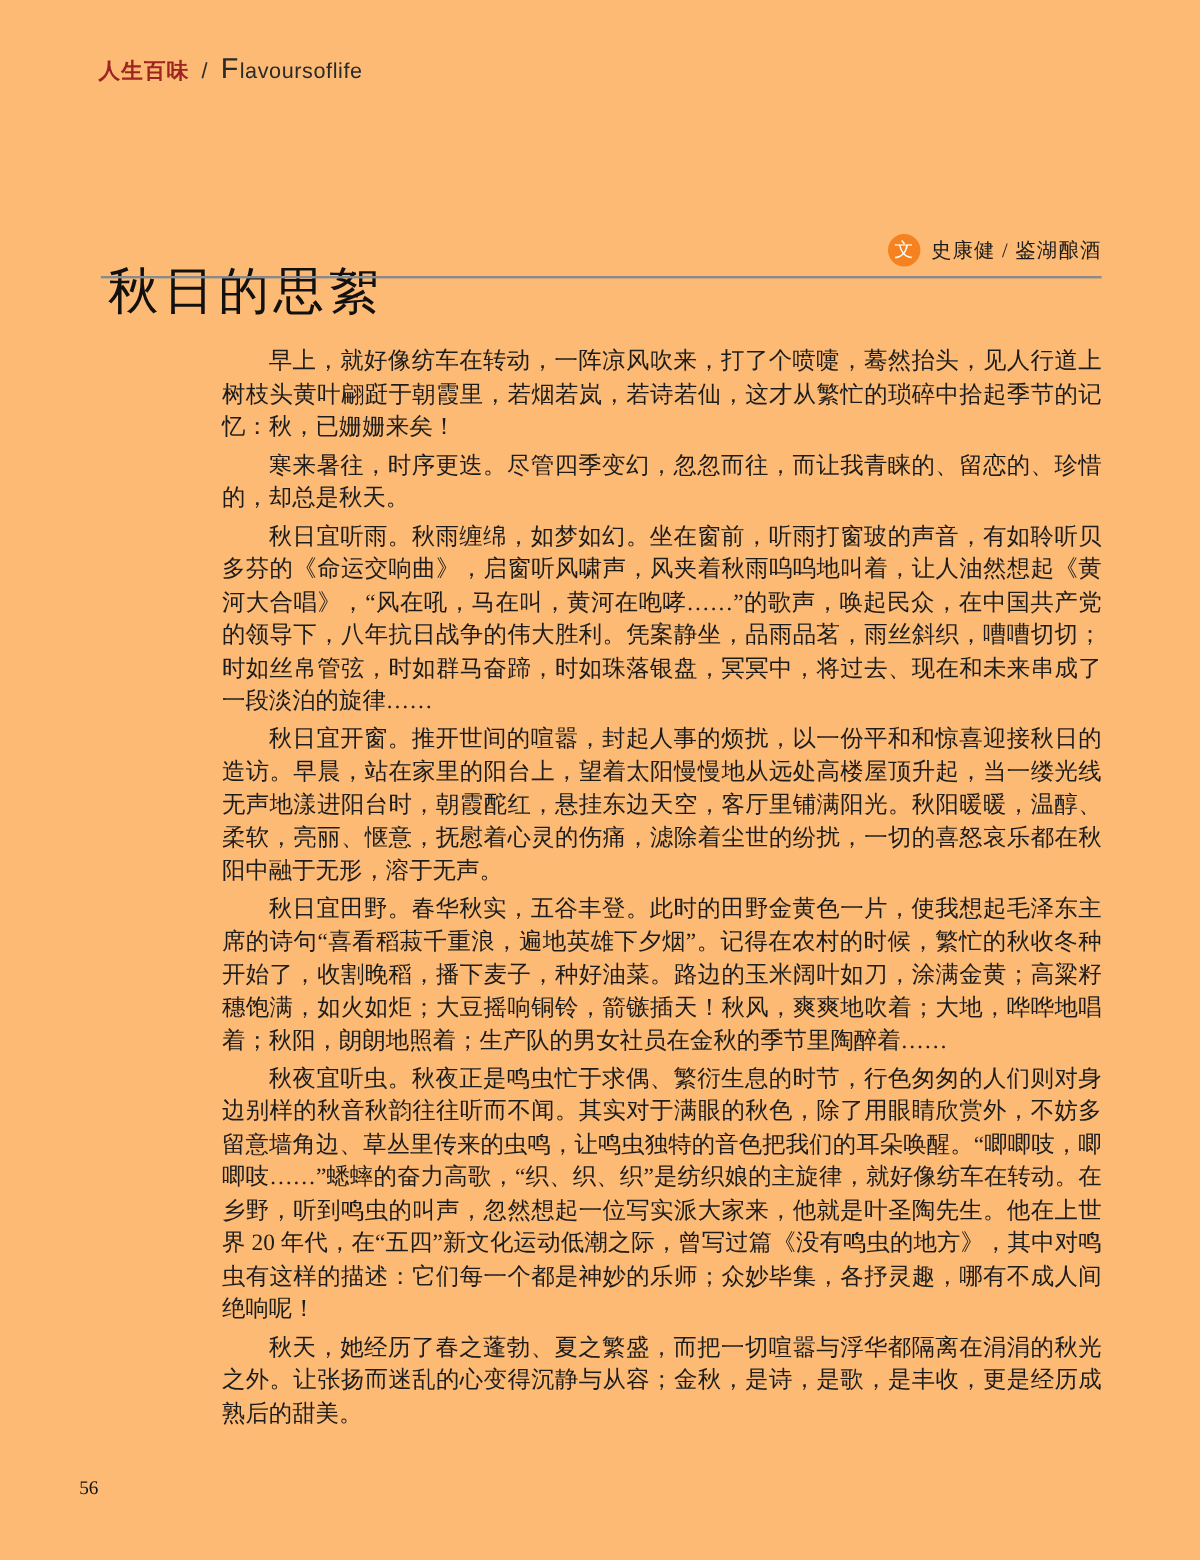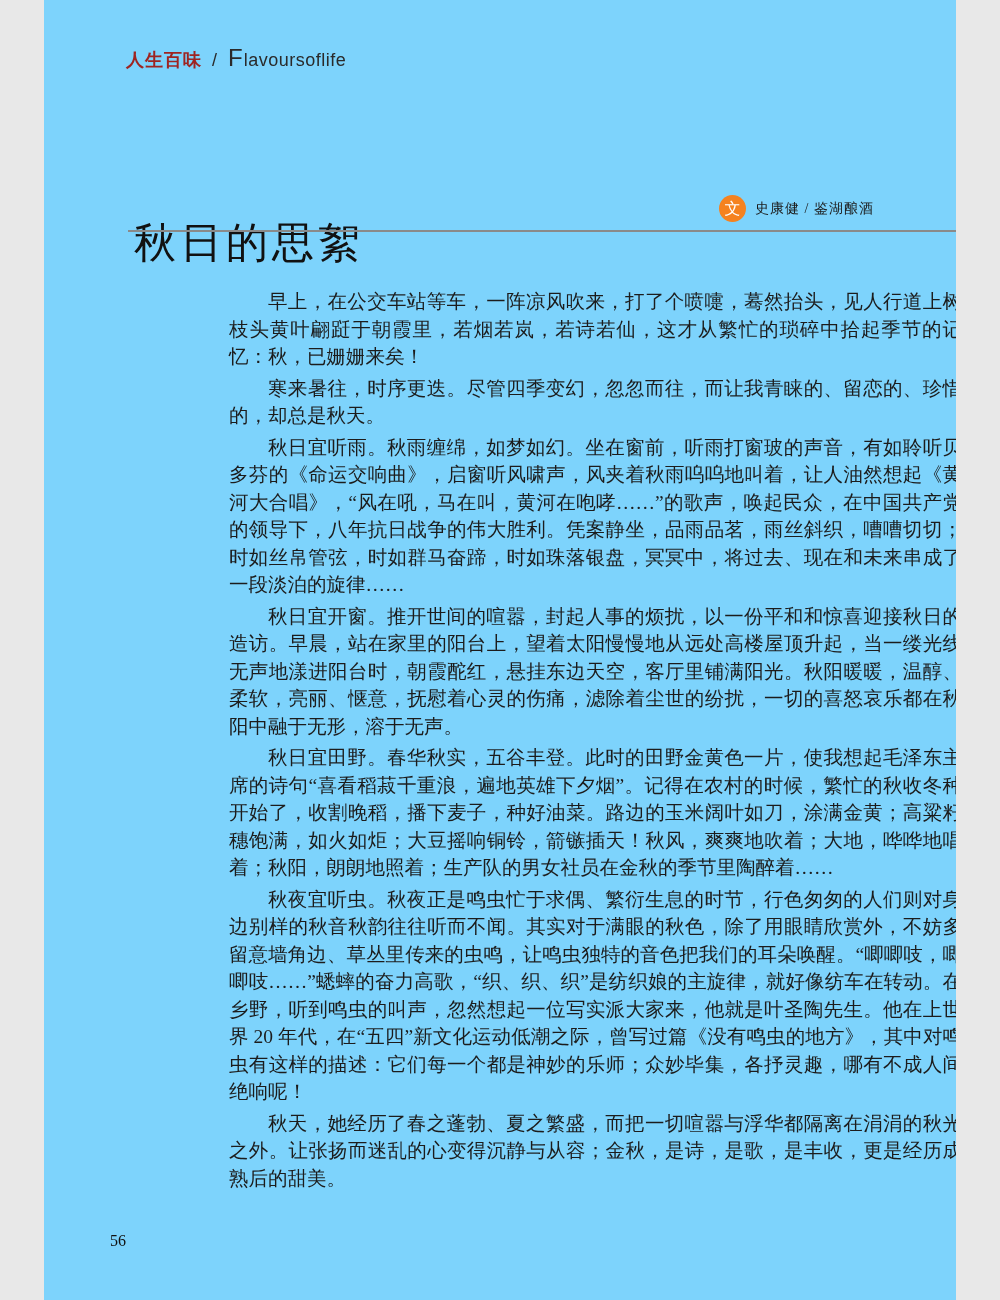--- a/index.html
+++ b/index.html
@@ -1,21 +1,21 @@
 <!DOCTYPE html>
 <html><head>
 <meta charset="utf-8">
 <style>
   html, body { margin: 0; padding: 0; background: #e8e8e8; }
   .page {
     position: relative;
-    width: 912px;
+    width: 1000px;
     height: 1300px;
     margin: 0 auto;
-    background: #7dd3fc;
+    background: #fdba74;
     overflow: hidden;
     font-family: "Liberation Serif", "DejaVu Serif", serif;
     color: #1c1c1c;
   }
 
   
   .section-header {
     position: absolute;
     left: 82px;
     top: 44px;
@@ -57,21 +57,21 @@
     height: 27px;
     border-radius: 50%;
     background: #f5821f;
     color: #ffffff;
     font-size: 16px;
     line-height: 27px;
     text-align: center;
     font-family: "Liberation Serif", serif;
   }
   .author {
-    font-size: 14px;
+    font-size: 17px;
     letter-spacing: 1px;
     color: #1c1c1c;
     font-style: normal;
   }
 
   
   .title-divider {
     position: absolute;
     left: 84px;
     top: 230px;
@@ -120,21 +120,21 @@
   <h1 class="article-title">秋日的思絮</h1>
 
   <div class="byline">
     <span class="wen-badge">文</span>
     <span class="author">史康健 / 鉴湖酿酒</span>
   </div>
 
   <div class="title-divider"></div>
 
   <div class="article-body">
-    <p>早上，在公交车站等车，一阵凉风吹来，打了个喷嚏，蓦然抬头，见人行道上树枝头黄叶翩跹于朝霞里，若烟若岚，若诗若仙，这才从繁忙的琐碎中拾起季节的记忆：秋，已姗姗来矣！</p>
+    <p>早上，就好像纺车在转动，一阵凉风吹来，打了个喷嚏，蓦然抬头，见人行道上树枝头黄叶翩跹于朝霞里，若烟若岚，若诗若仙，这才从繁忙的琐碎中拾起季节的记忆：秋，已姗姗来矣！</p>
     <p>寒来暑往，时序更迭。尽管四季变幻，忽忽而往，而让我青睐的、留恋的、珍惜的，却总是秋天。</p>
     <p>秋日宜听雨。秋雨缠绵，如梦如幻。坐在窗前，听雨打窗玻的声音，有如聆听贝多芬的《命运交响曲》，启窗听风啸声，风夹着秋雨呜呜地叫着，让人油然想起《黄河大合唱》，“风在吼，马在叫，黄河在咆哮……”的歌声，唤起民众，在中国共产党的领导下，八年抗日战争的伟大胜利。凭案静坐，品雨品茗，雨丝斜织，嘈嘈切切；时如丝帛管弦，时如群马奋蹄，时如珠落银盘，冥冥中，将过去、现在和未来串成了一段淡泊的旋律……</p>
     <p>秋日宜开窗。推开世间的喧嚣，封起人事的烦扰，以一份平和和惊喜迎接秋日的造访。早晨，站在家里的阳台上，望着太阳慢慢地从远处高楼屋顶升起，当一缕光线无声地漾进阳台时，朝霞酡红，悬挂东边天空，客厅里铺满阳光。秋阳暖暖，温醇、柔软，亮丽、惬意，抚慰着心灵的伤痛，滤除着尘世的纷扰，一切的喜怒哀乐都在秋阳中融于无形，溶于无声。</p>
     <p>秋日宜田野。春华秋实，五谷丰登。此时的田野金黄色一片，使我想起毛泽东主席的诗句“喜看稻菽千重浪，遍地英雄下夕烟”。记得在农村的时候，繁忙的秋收冬种开始了，收割晚稻，播下麦子，种好油菜。路边的玉米阔叶如刀，涂满金黄；高粱籽穗饱满，如火如炬；大豆摇响铜铃，箭镞插天！秋风，爽爽地吹着；大地，哗哗地唱着；秋阳，朗朗地照着；生产队的男女社员在金秋的季节里陶醉着……</p>
     <p>秋夜宜听虫。秋夜正是鸣虫忙于求偶、繁衍生息的时节，行色匆匆的人们则对身边别样的秋音秋韵往往听而不闻。其实对于满眼的秋色，除了用眼睛欣赏外，不妨多留意墙角边、草丛里传来的虫鸣，让鸣虫独特的音色把我们的耳朵唤醒。“唧唧吱，唧唧吱……”蟋蟀的奋力高歌，“织、织、织”是纺织娘的主旋律，就好像纺车在转动。在乡野，听到鸣虫的叫声，忽然想起一位写实派大家来，他就是叶圣陶先生。他在上世界 20 年代，在“五四”新文化运动低潮之际，曾写过篇《没有鸣虫的地方》，其中对鸣虫有这样的描述：它们每一个都是神妙的乐师；众妙毕集，各抒灵趣，哪有不成人间绝响呢！</p>
     <p>秋天，她经历了春之蓬勃、夏之繁盛，而把一切喧嚣与浮华都隔离在涓涓的秋光之外。让张扬而迷乱的心变得沉静与从容；金秋，是诗，是歌，是丰收，更是经历成熟后的甜美。</p>
   </div>
 
   <div class="page-number">56</div>
 

